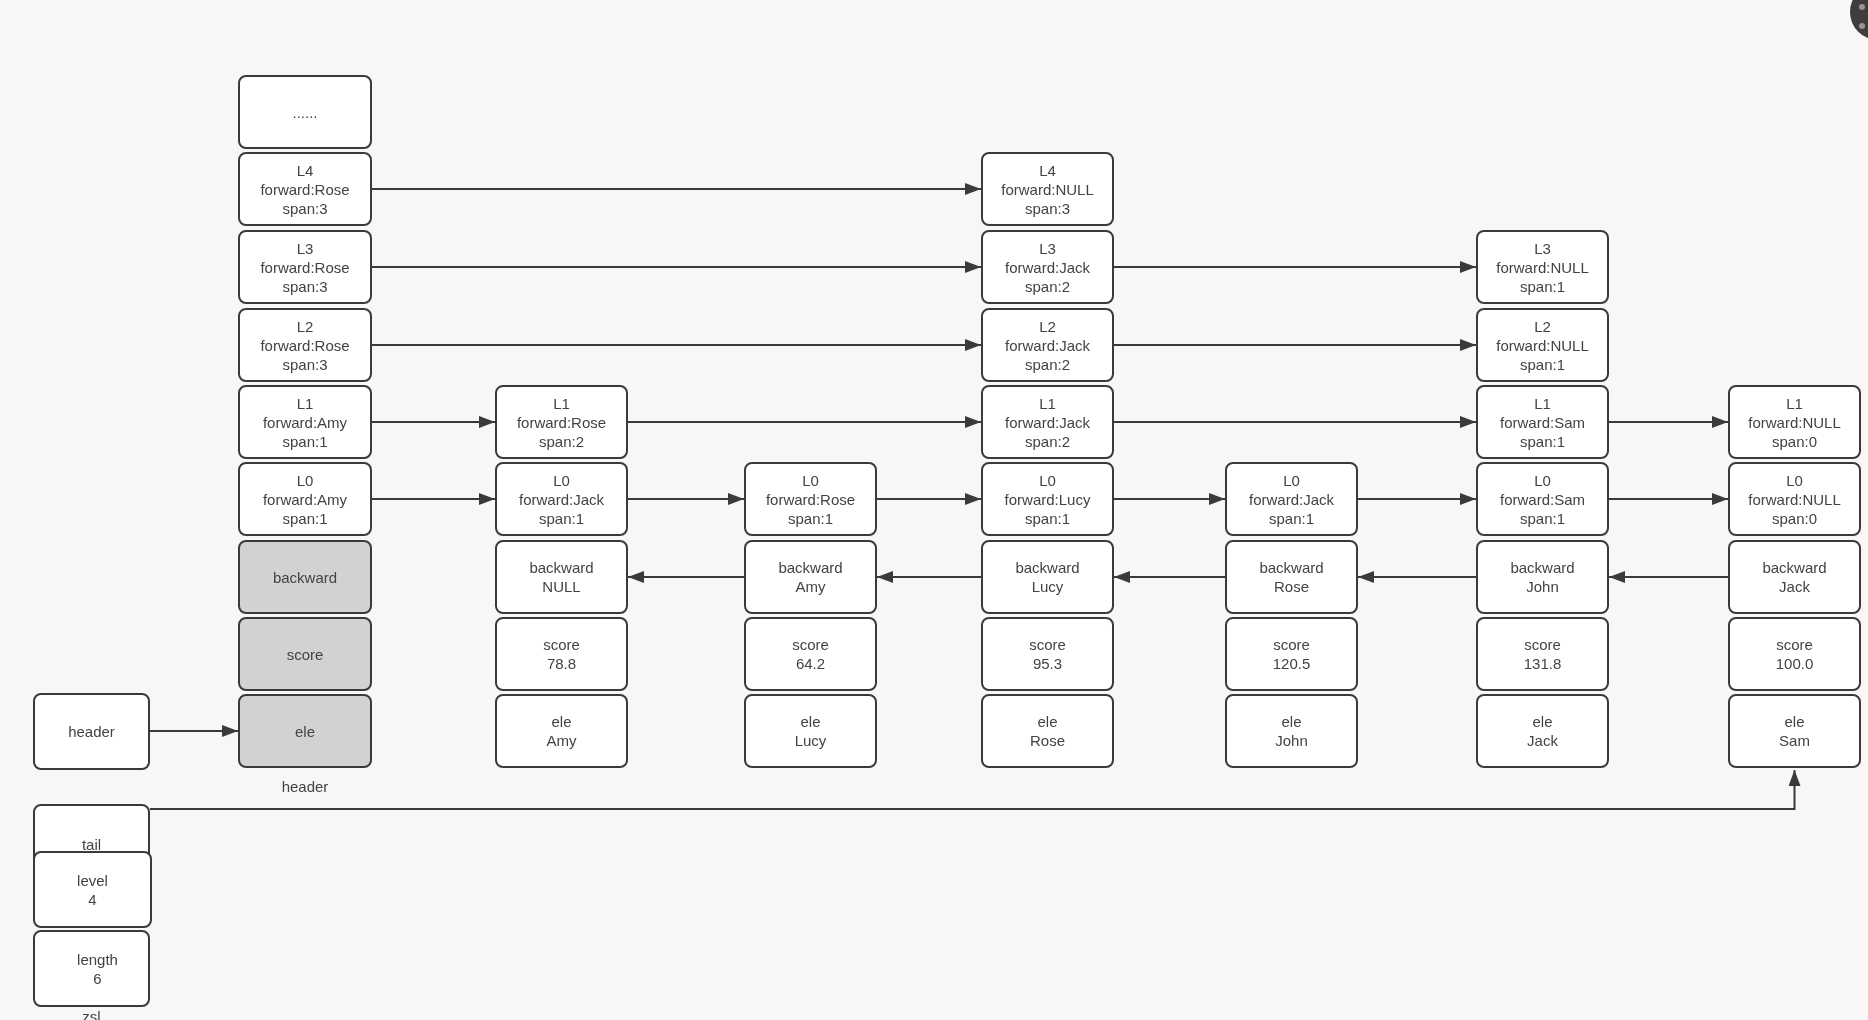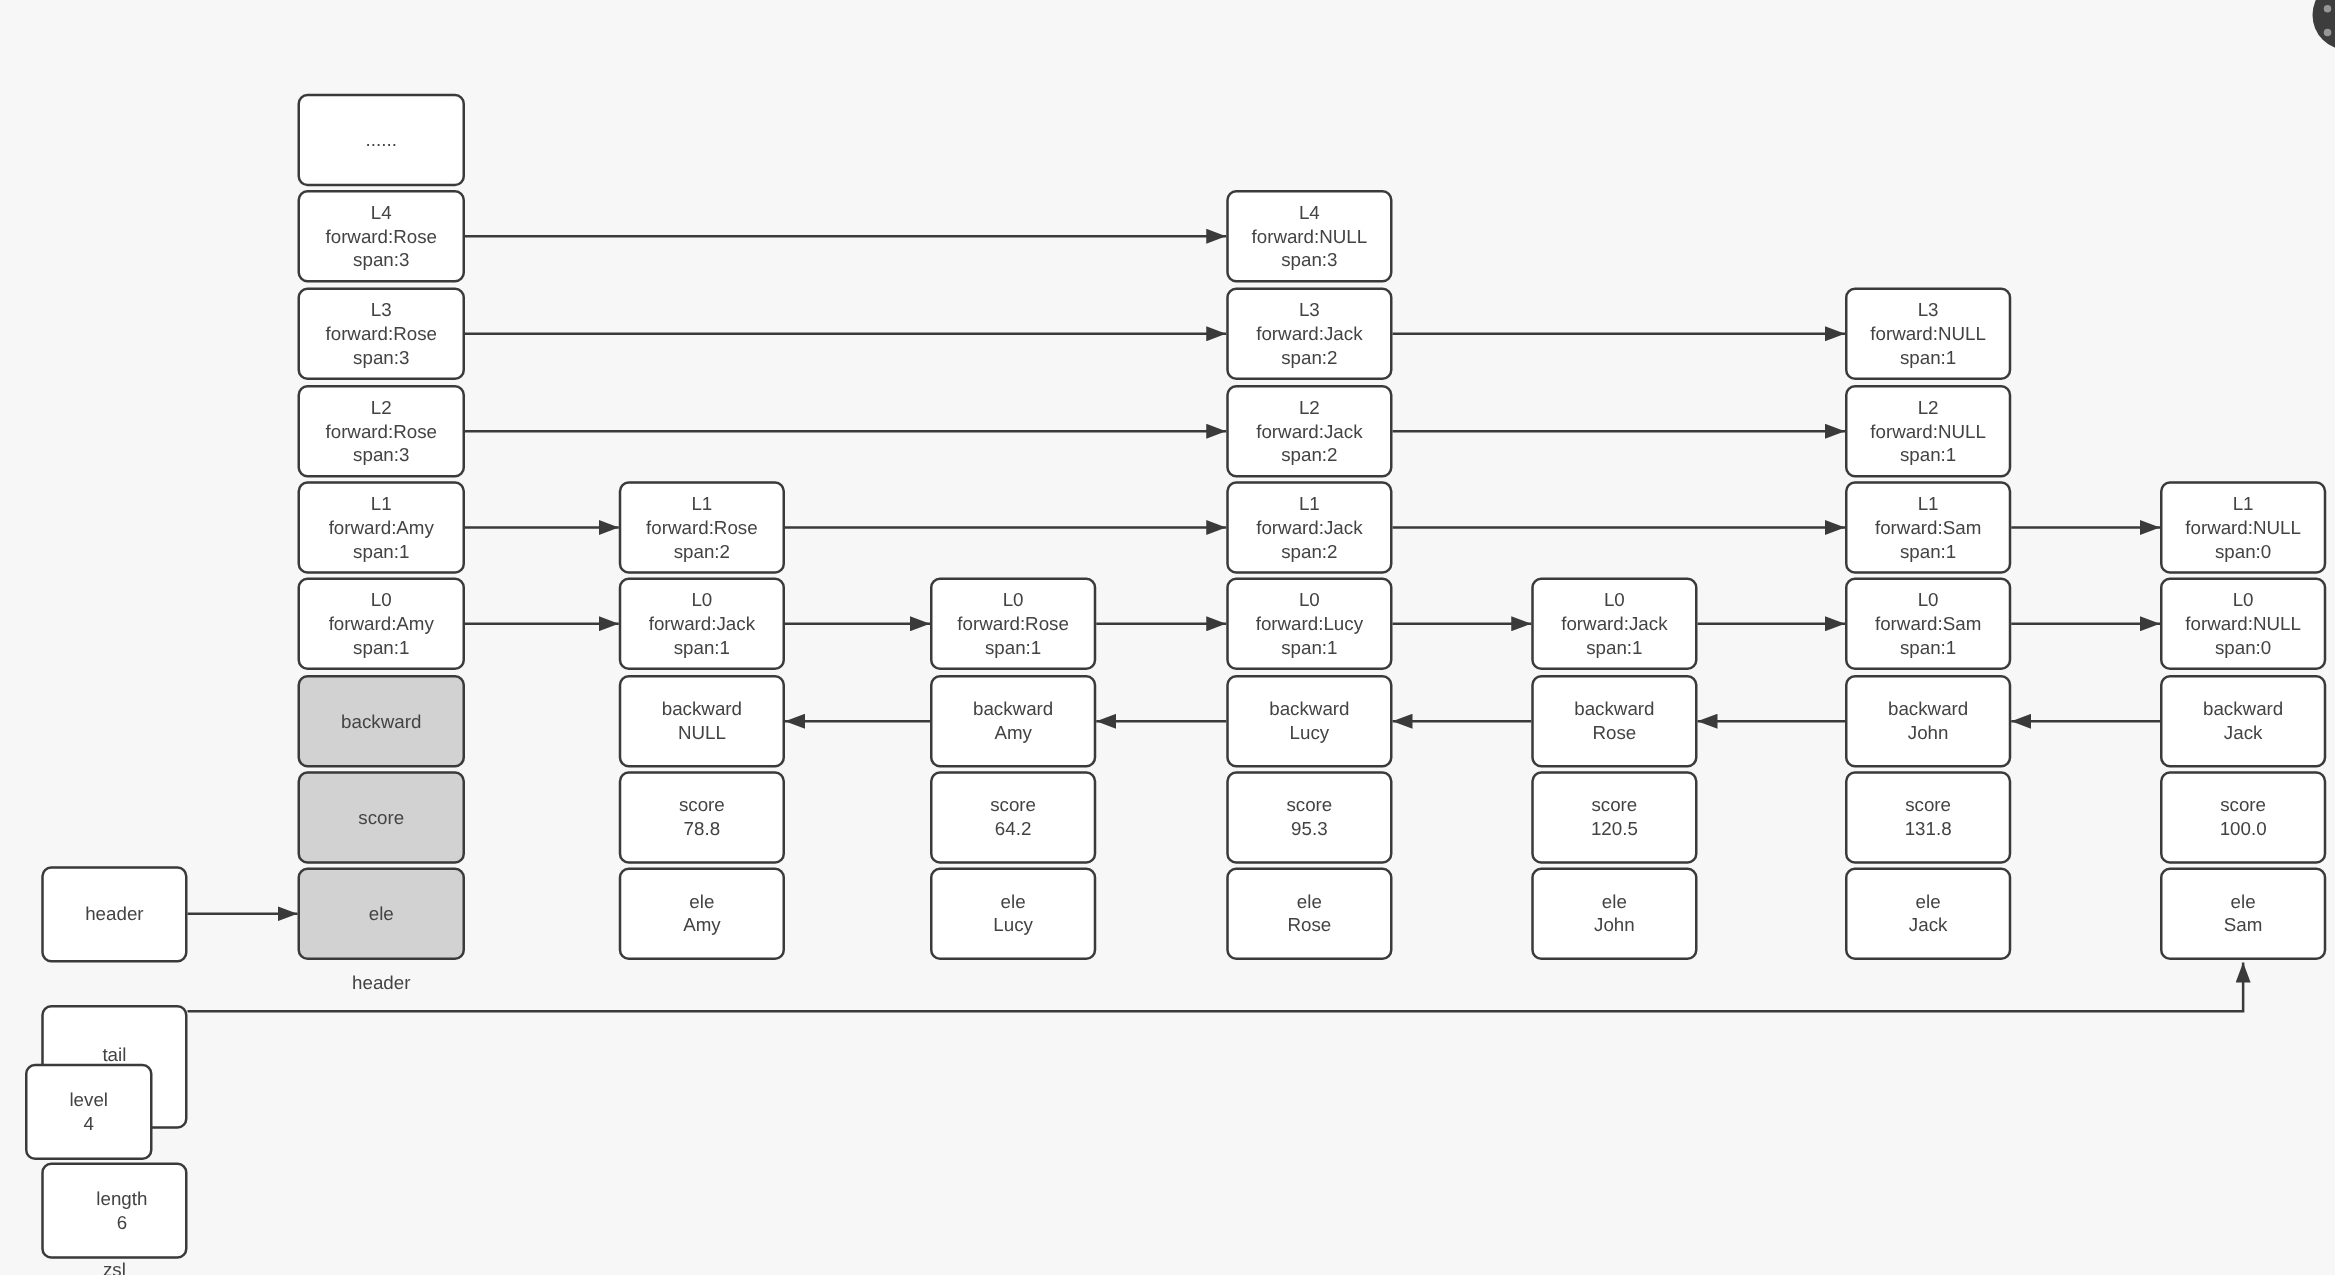--- a/index.html
+++ b/index.html
@@ -254,21 +254,21 @@
       <div>ele</div>
       <div>Sam</div>
     </div>
     <div class="box" style="left: 33px; top: 693px; width: 117px; height: 77px;">
       <div>header</div>
     </div>
     <div class="box" style="left: 33px; top: 804px; width: 117px; height: 99px;">
       <div>tail</div>
       <div>Sam</div>
     </div>
-    <div class="box" style="left: 20px; top: 851px; width: 102px; height: 77px;">
+    <div class="box" style="left: 33px; top: 851px; width: 119px; height: 77px;">
       <div>level</div>
       <div>4</div>
     </div>
     <div class="box" style="left: 33px; top: 930px; width: 117px; height: 77px; padding-left: 12px;">
       <div>length</div>
       <div>6</div>
     </div>
   </div>
 
 </body></html>

